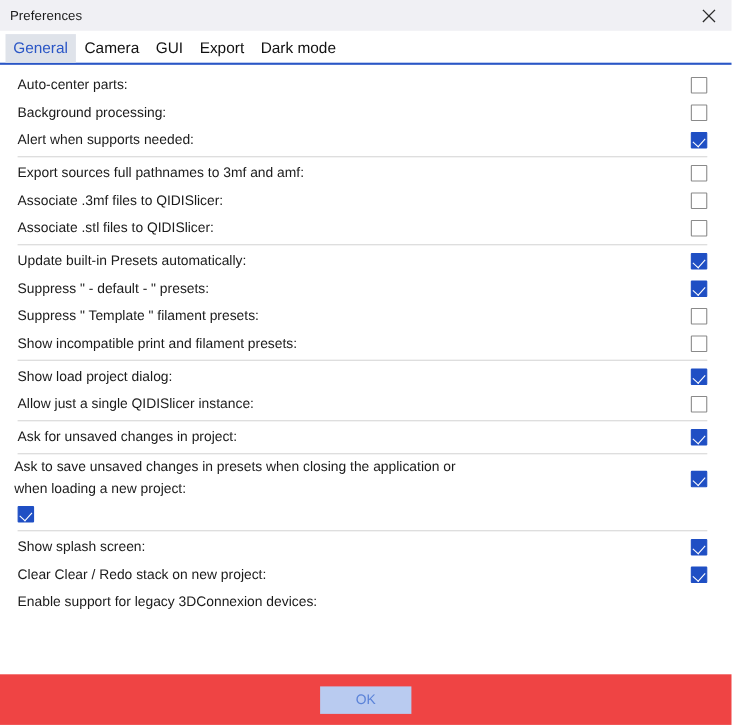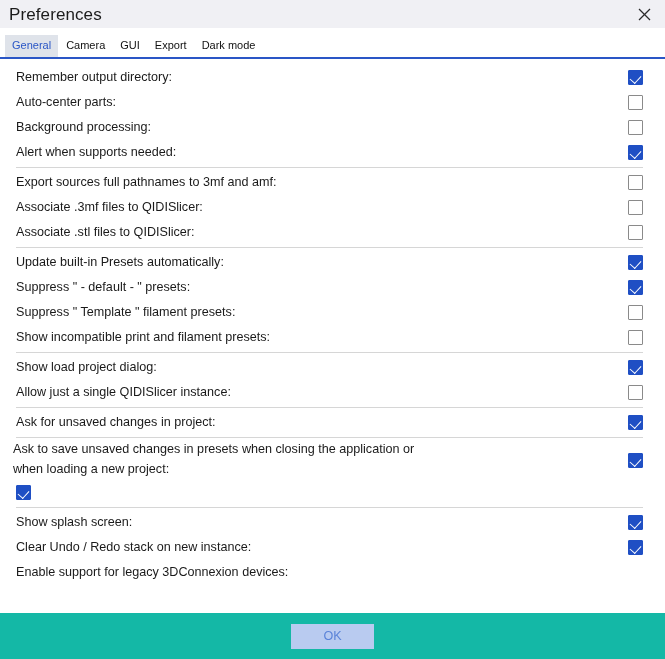--- a/index.html
+++ b/index.html
@@ -27,21 +27,21 @@
   
   .titlebar {
     height: 28px;
     background: #f0f0f4;
     display: flex;
     align-items: center;
     flex: 0 0 auto;
     position: relative;
   }
   .titlebar-title {
-    font-size: 17px;
+    font-size: 12px;
     color: #1b1b1b;
     padding-left: 9px;
     letter-spacing: 0.1px;
     line-height: 1;
   }
   .titlebar-close {
     position: absolute;
     right: 0;
     top: 0;
     width: 42px;
@@ -58,21 +58,21 @@
     flex: 0 0 auto;
     height: 31px;
     background: #ffffff;
     display: flex;
     align-items: flex-end;
     border-bottom: 2px solid #2a56c6;
     padding-left: 5px;
     box-sizing: border-box;
   }
   .tab {
-    font-size: 11px;
+    font-size: 14px;
     color: #111111;
     padding: 3px 7px 4px 7px;
     line-height: 1.35;
     cursor: pointer;
     background: transparent;
     white-space: nowrap;
     margin-right: 1px;
   }
   .tab.selected {
     background: #dfe3ea;
@@ -146,21 +146,21 @@
   }
 
   
   .footer {
     flex: 0 0 auto;
     height: 46px;
     display: flex;
     align-items: center;
     justify-content: center;
     gap: 30px;
-    background: #14b8a6;
+    background: #ef4444;
   }
   .btn {
     width: 83px;
     height: 25px;
     border: none;
     font-size: 12.6px;
     font-family: "Liberation Sans", sans-serif;
     background: #b9cbf0;
     cursor: pointer;
     display: flex;
@@ -189,24 +189,20 @@
   <div class="tabstrip" id="tabstrip">
       <div class="tab selected">General</div>
       <div class="tab">Camera</div>
       <div class="tab">GUI</div>
       <div class="tab">Export</div>
       <div class="tab">Dark mode</div>
     </div>
 
   <div class="content" id="prefs">
       <div class="pref-row">
-        <div class="pref-label">Remember output directory:</div>
-        <div class="checkbox on"></div>
-      </div>
-      <div class="pref-row">
         <div class="pref-label">Auto-center parts:</div>
         <div class="checkbox off"></div>
       </div>
       <div class="pref-row">
         <div class="pref-label">Background processing:</div>
         <div class="checkbox off"></div>
       </div>
       <div class="pref-row">
         <div class="pref-label">Alert when supports needed:</div>
         <div class="checkbox on"></div>
@@ -263,21 +259,21 @@
       </div>
       <div class="pref-row">
         <div class="checkbox on"></div>
       </div>
       <div class="separator"></div>
       <div class="pref-row">
         <div class="pref-label">Show splash screen:</div>
         <div class="checkbox on"></div>
       </div>
       <div class="pref-row">
-        <div class="pref-label">Clear Undo / Redo stack on new instance:</div>
+        <div class="pref-label">Clear Clear / Redo stack on new project:</div>
         <div class="checkbox on"></div>
       </div>
       <div class="pref-row">
         <div class="pref-label">Enable support for legacy 3DConnexion devices:</div>
       </div>
     </div>
 
   <div class="footer">
     <button class="btn btn-ok">OK</button>
   </div>

